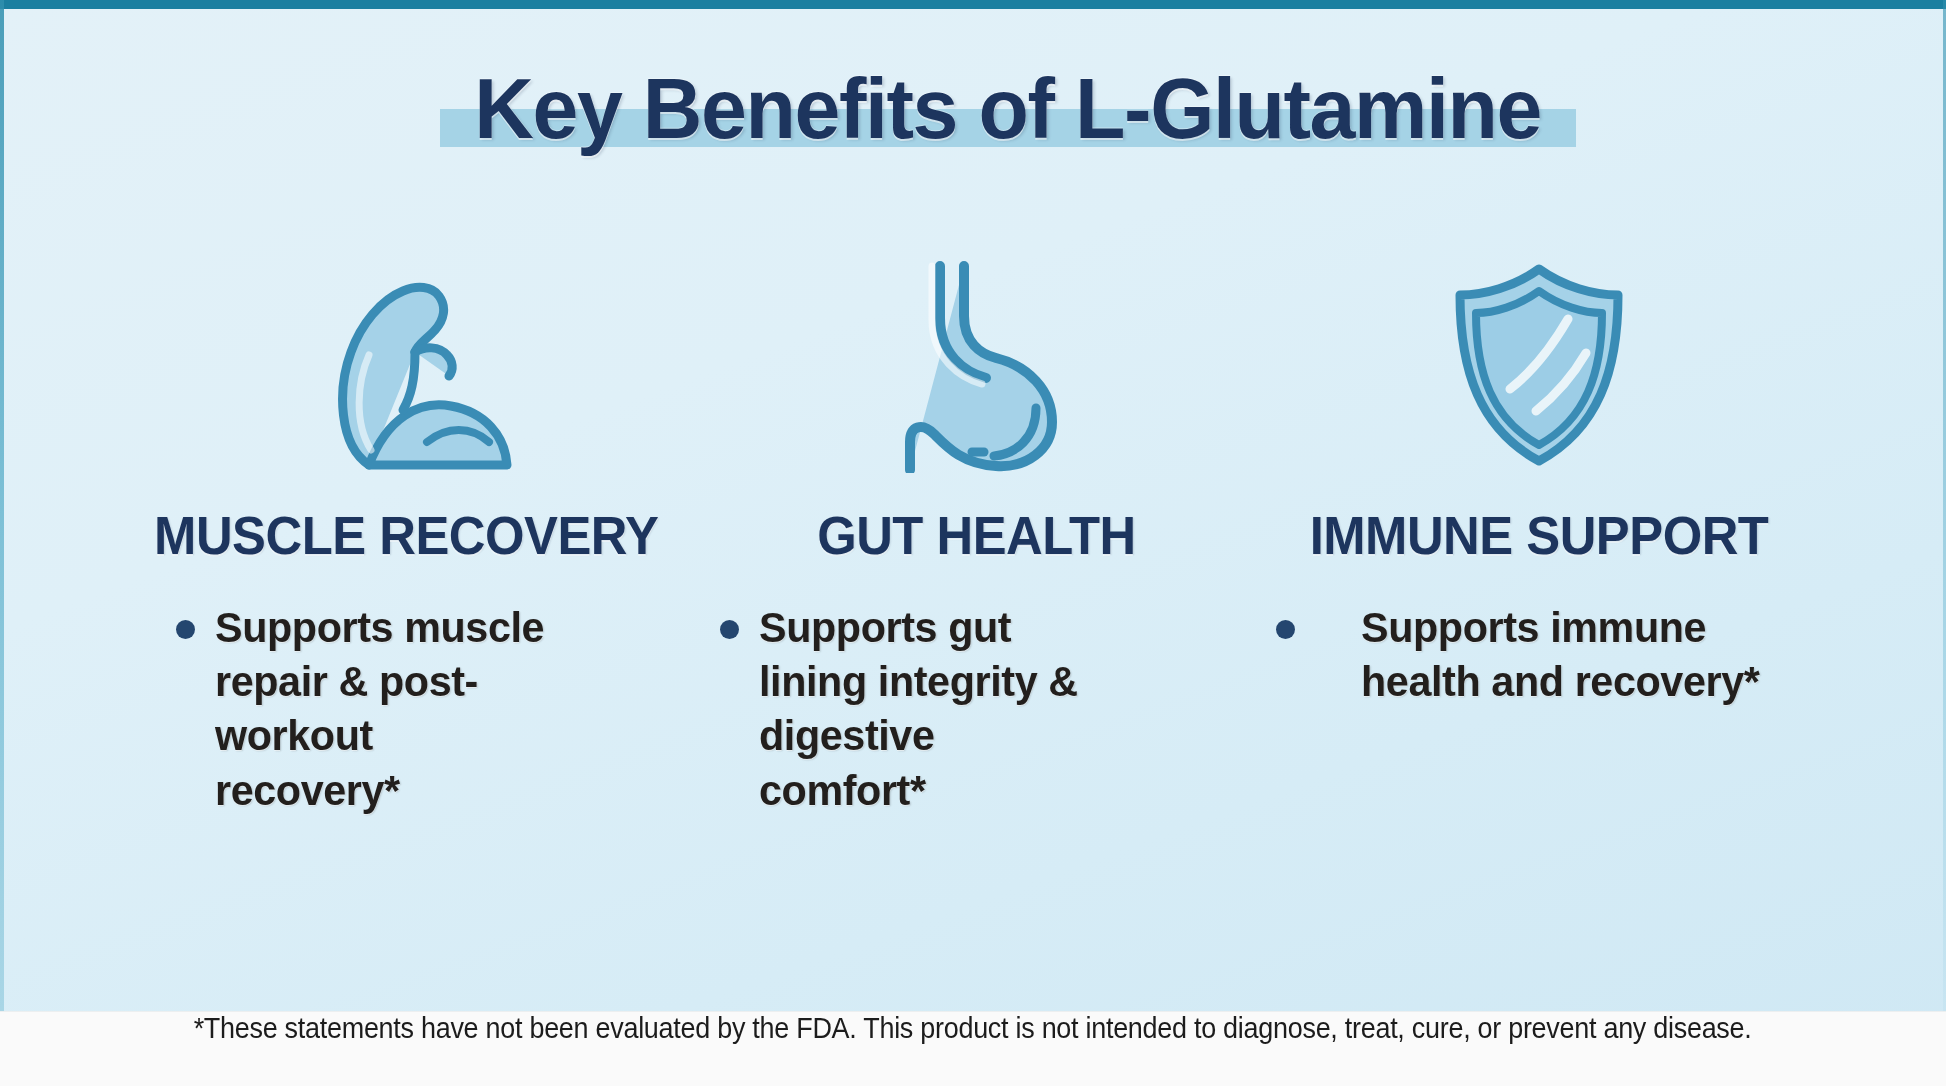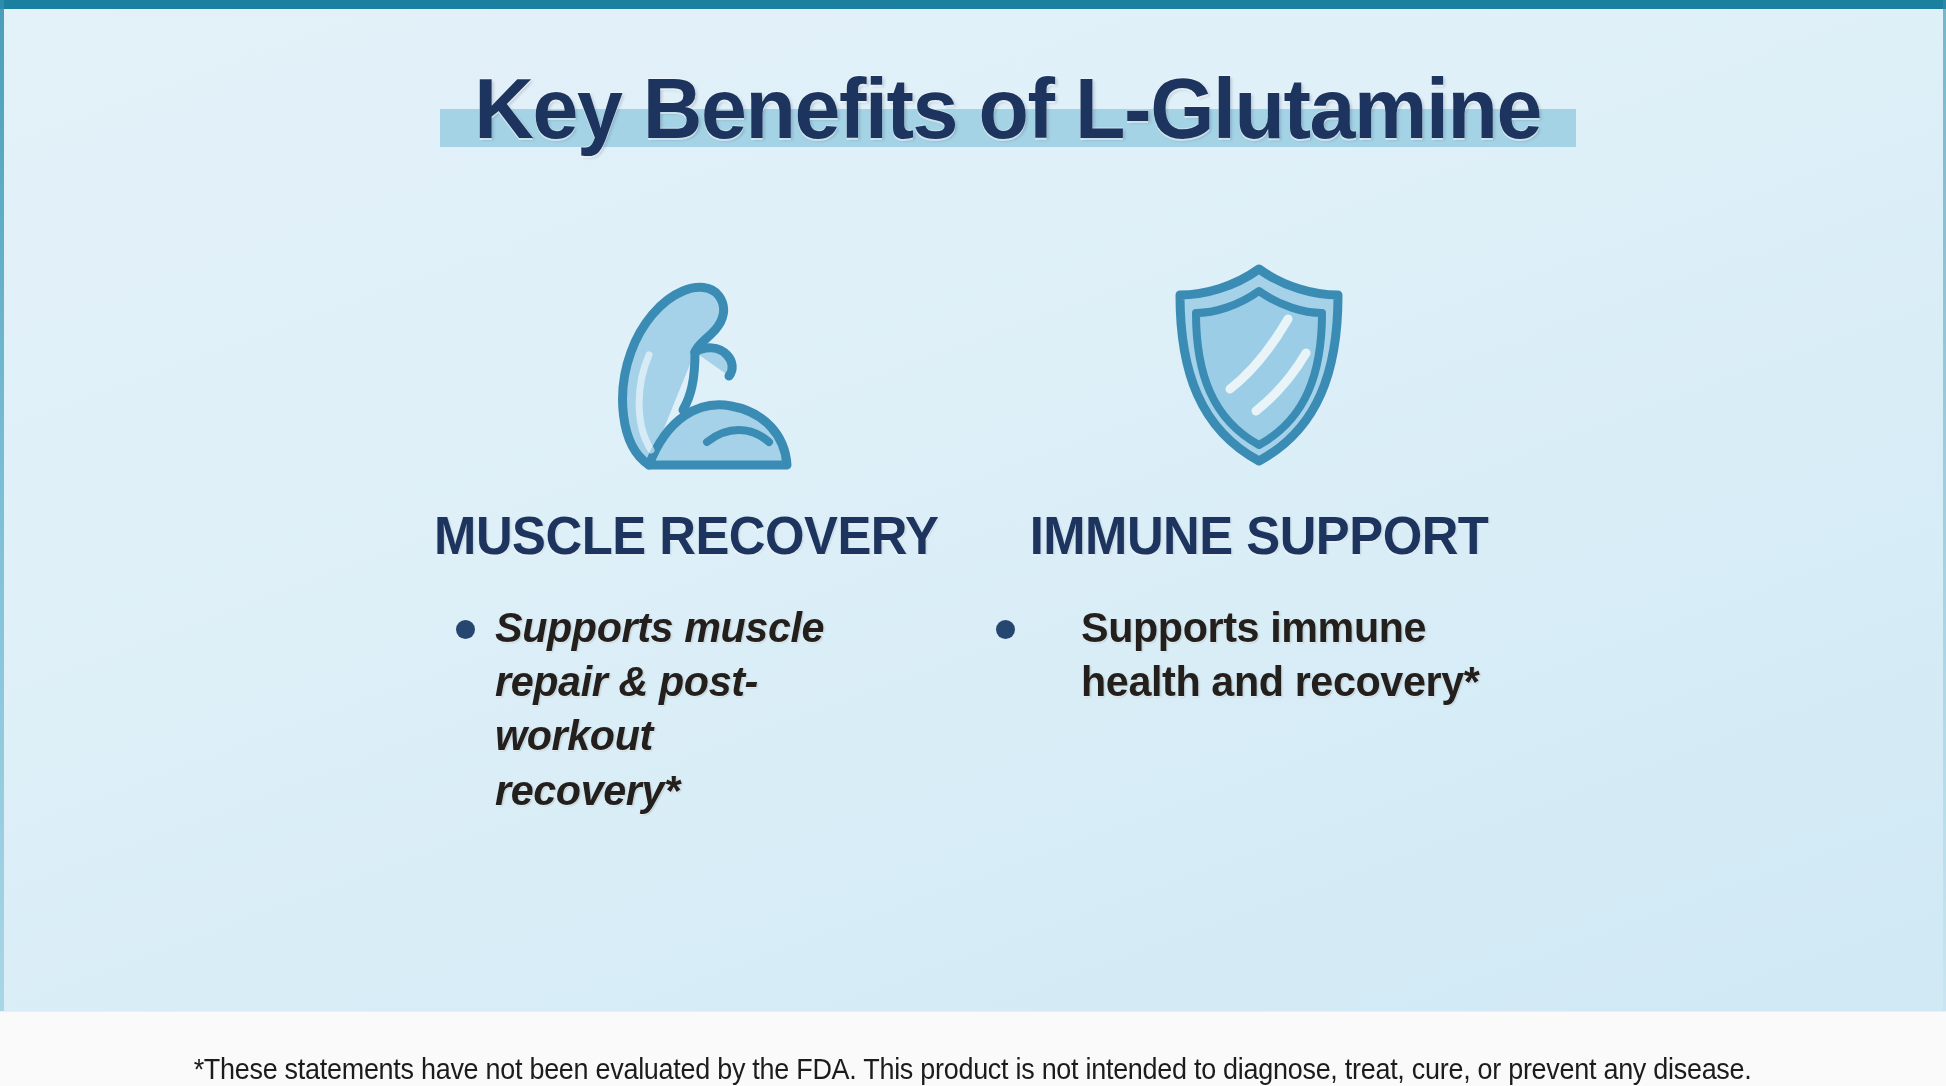--- a/index.html
+++ b/index.html
@@ -131,21 +131,21 @@
                  1px 1px 2px rgba(20,40,70,.16);
     margin-bottom: 34px;
     transform: scaleX(.94);
   }
 
   .bullet-row {
     display: flex;
     align-items: flex-start;
     width: 100%;
   }
-  .col-1 .bullet-row { padding-left: 86px; font-style: italic; }
+  .col-1 .bullet-row { padding-left: 86px; }
   .col-2 .bullet-row { padding-left: 42px; }
   .col-3 .bullet-row { padding-left: 22px; gap: 46px; }
 
   .bullet-dot {
     width: 19px;
     height: 19px;
     border-radius: 50%;
     background: #24466f;
     flex: 0 0 auto;
     margin-top: 20px;
@@ -168,21 +168,21 @@
 
   
   .footer {
     position: absolute;
     left: 0;
     bottom: 0;
     width: 100%;
     height: 74px;
     background: #fafafa;
     display: flex;
-    align-items: flex-end;
+    align-items: flex-start;
     justify-content: center;
     border-top: 1px solid #eceff0;
   }
   .footer-text {
     font-family: "Liberation Sans", sans-serif;
     font-size: 29px;
     color: #1c1c1c;
     letter-spacing: -0.3px;
     white-space: nowrap;
     transform: scaleX(.93);
@@ -225,20 +225,40 @@
           </g>
         </svg>
       </div>
       <div class="col-heading">MUSCLE RECOVERY</div>
       <div class="bullet-row">
         <span class="bullet-dot"></span>
         <span class="bullet-text">Supports muscle repair &amp; post-workout recovery*</span>
       </div>
     </div>
 
+    <div class="column col-2">
+      <div class="icon-box">
+        <svg width="200" height="215" viewBox="0 0 200 215" aria-hidden="true">
+          <path d="M88 8 L88 58 C 88 84, 104 96, 120 100
+                   C 152 108, 176 132, 176 164
+                   C 176 192, 150 210, 120 208
+                   C 86 206, 70 188, 58 176
+                   C 46 164, 34 168, 34 184 L34 212" fill="#a5d2e8" stroke="#3a8cb5" stroke-width="10" stroke-linecap="round" stroke-linejoin="round"></path>
+          <path d="M64 8 L64 60 C 64 96, 88 114, 110 120" fill="none" stroke="#3a8cb5" stroke-width="10" stroke-linecap="round"></path>
+          <path d="M56 8 L56 62 C 56 100, 84 120, 106 126" fill="none" stroke="#ffffff" stroke-width="7" stroke-linecap="round" opacity=".55"></path>
+          <path d="M160 150 C 160 180, 140 196, 118 198" fill="none" stroke="#3a8cb5" stroke-width="9" stroke-linecap="round"></path>
+          <path d="M96 194 L108 194" fill="none" stroke="#3a8cb5" stroke-width="9" stroke-linecap="round"></path>
+        </svg>
+      </div>
+      <div class="col-heading">GUT HEALTH</div>
+      <div class="bullet-row">
+        <span class="bullet-dot"></span>
+        <span class="bullet-text">Supports gut lining integrity &amp; digestive comfort*</span>
+      </div>
+    </div>
 
     <div class="column col-3">
       <div class="icon-box">
         <svg width="190" height="208" viewBox="0 0 190 208" aria-hidden="true">
           <path d="M95 8 C 70 26, 40 34, 16 34 C 16 110, 36 168, 95 200
                    C 154 168, 174 110, 174 34 C 150 34, 120 26, 95 8 Z" fill="#a5d2e8" stroke="#3a8cb5" stroke-width="9" stroke-linejoin="round"></path>
           <path d="M95 30 C 74 45, 50 52, 32 52 C 32 112, 48 158, 95 184
                    C 142 158, 158 112, 158 52 C 140 52, 116 45, 95 30 Z" fill="#9ccde6" stroke="#3a8cb5" stroke-width="8" stroke-linejoin="round"></path>
           <g fill="none" stroke="#f2f9fc" stroke-width="9" stroke-linecap="round" opacity=".9">
             <path d="M124 58 C 110 82, 92 108, 66 128"></path>

